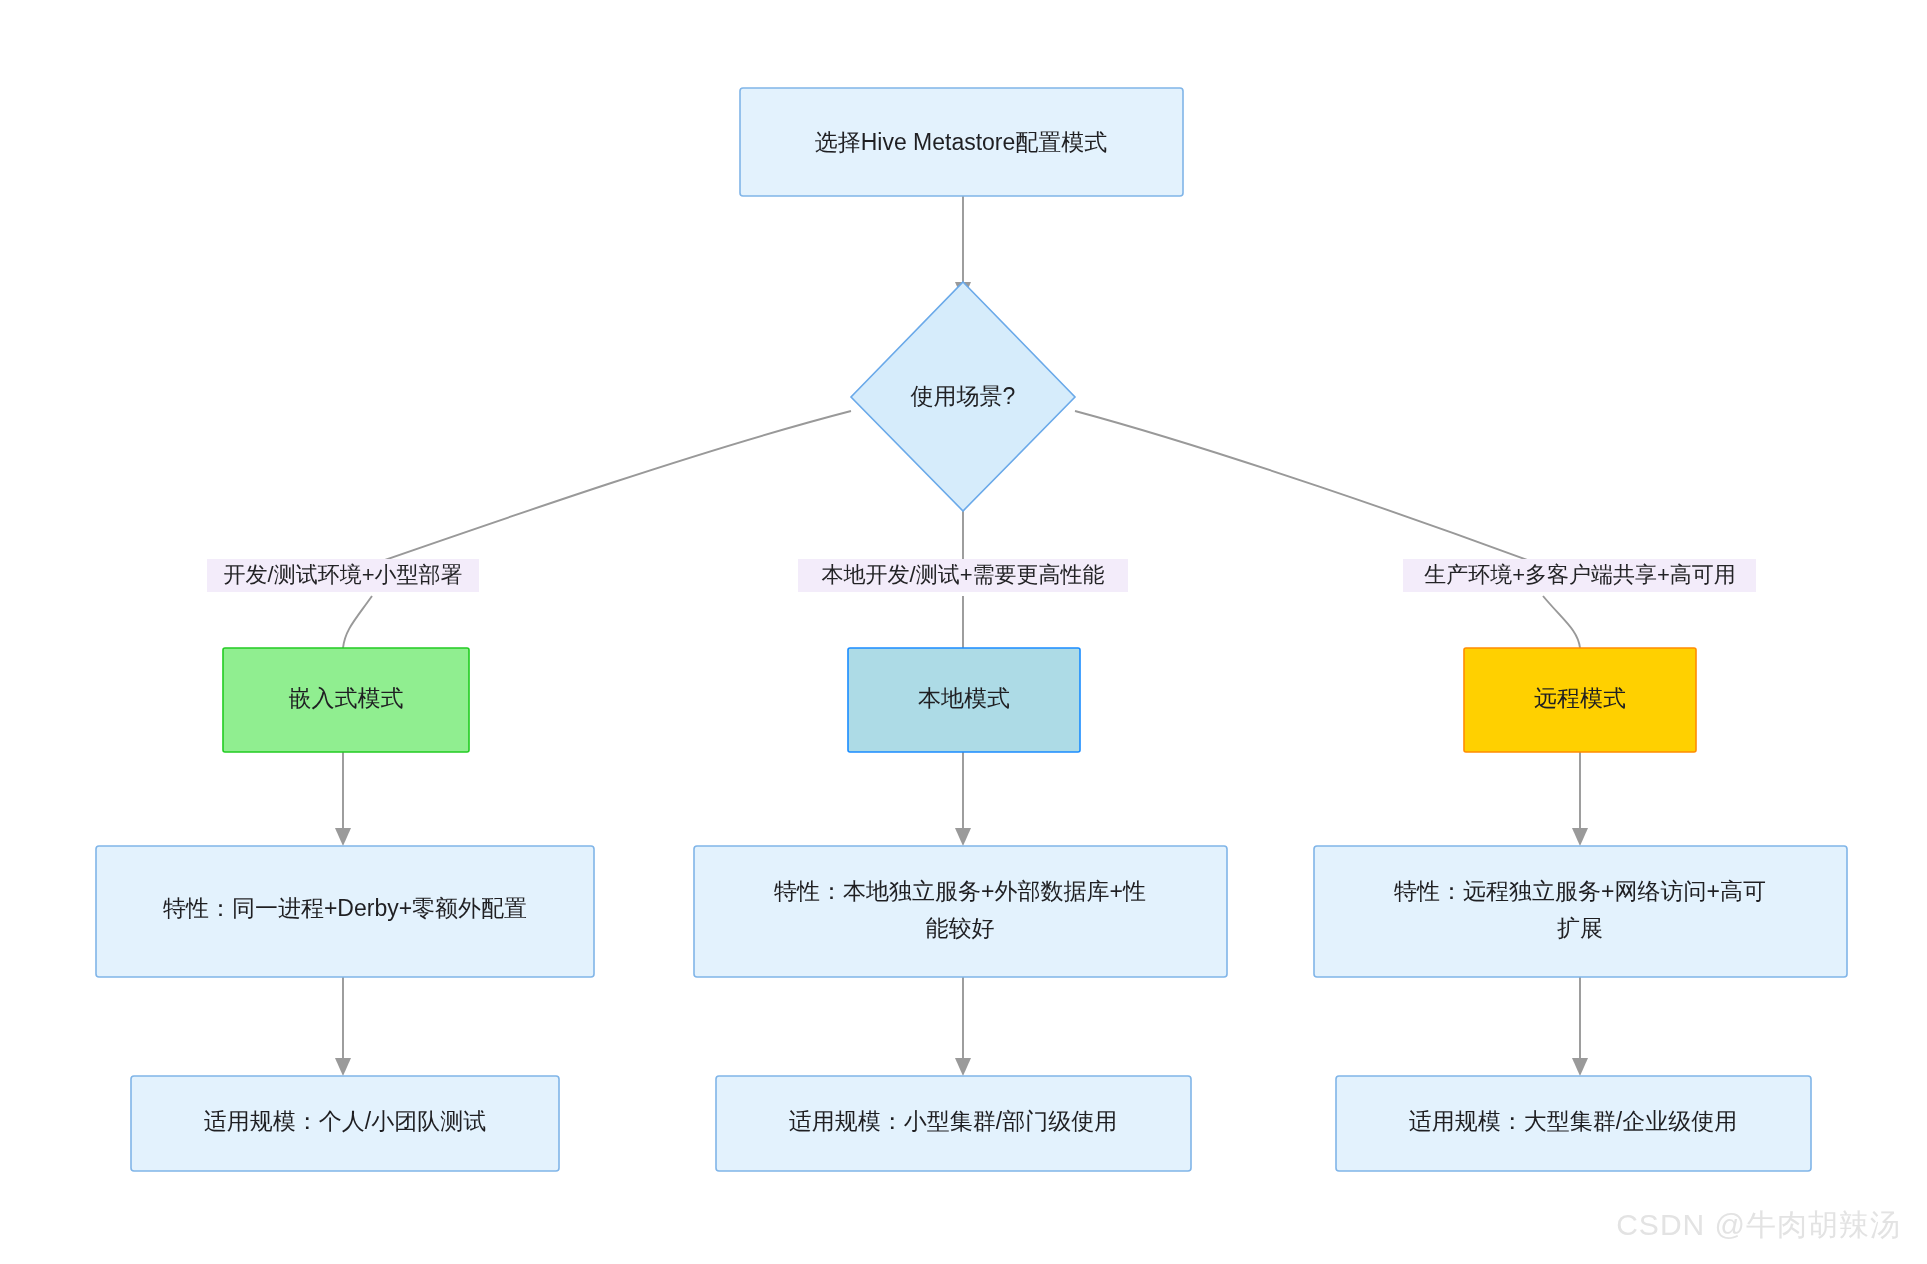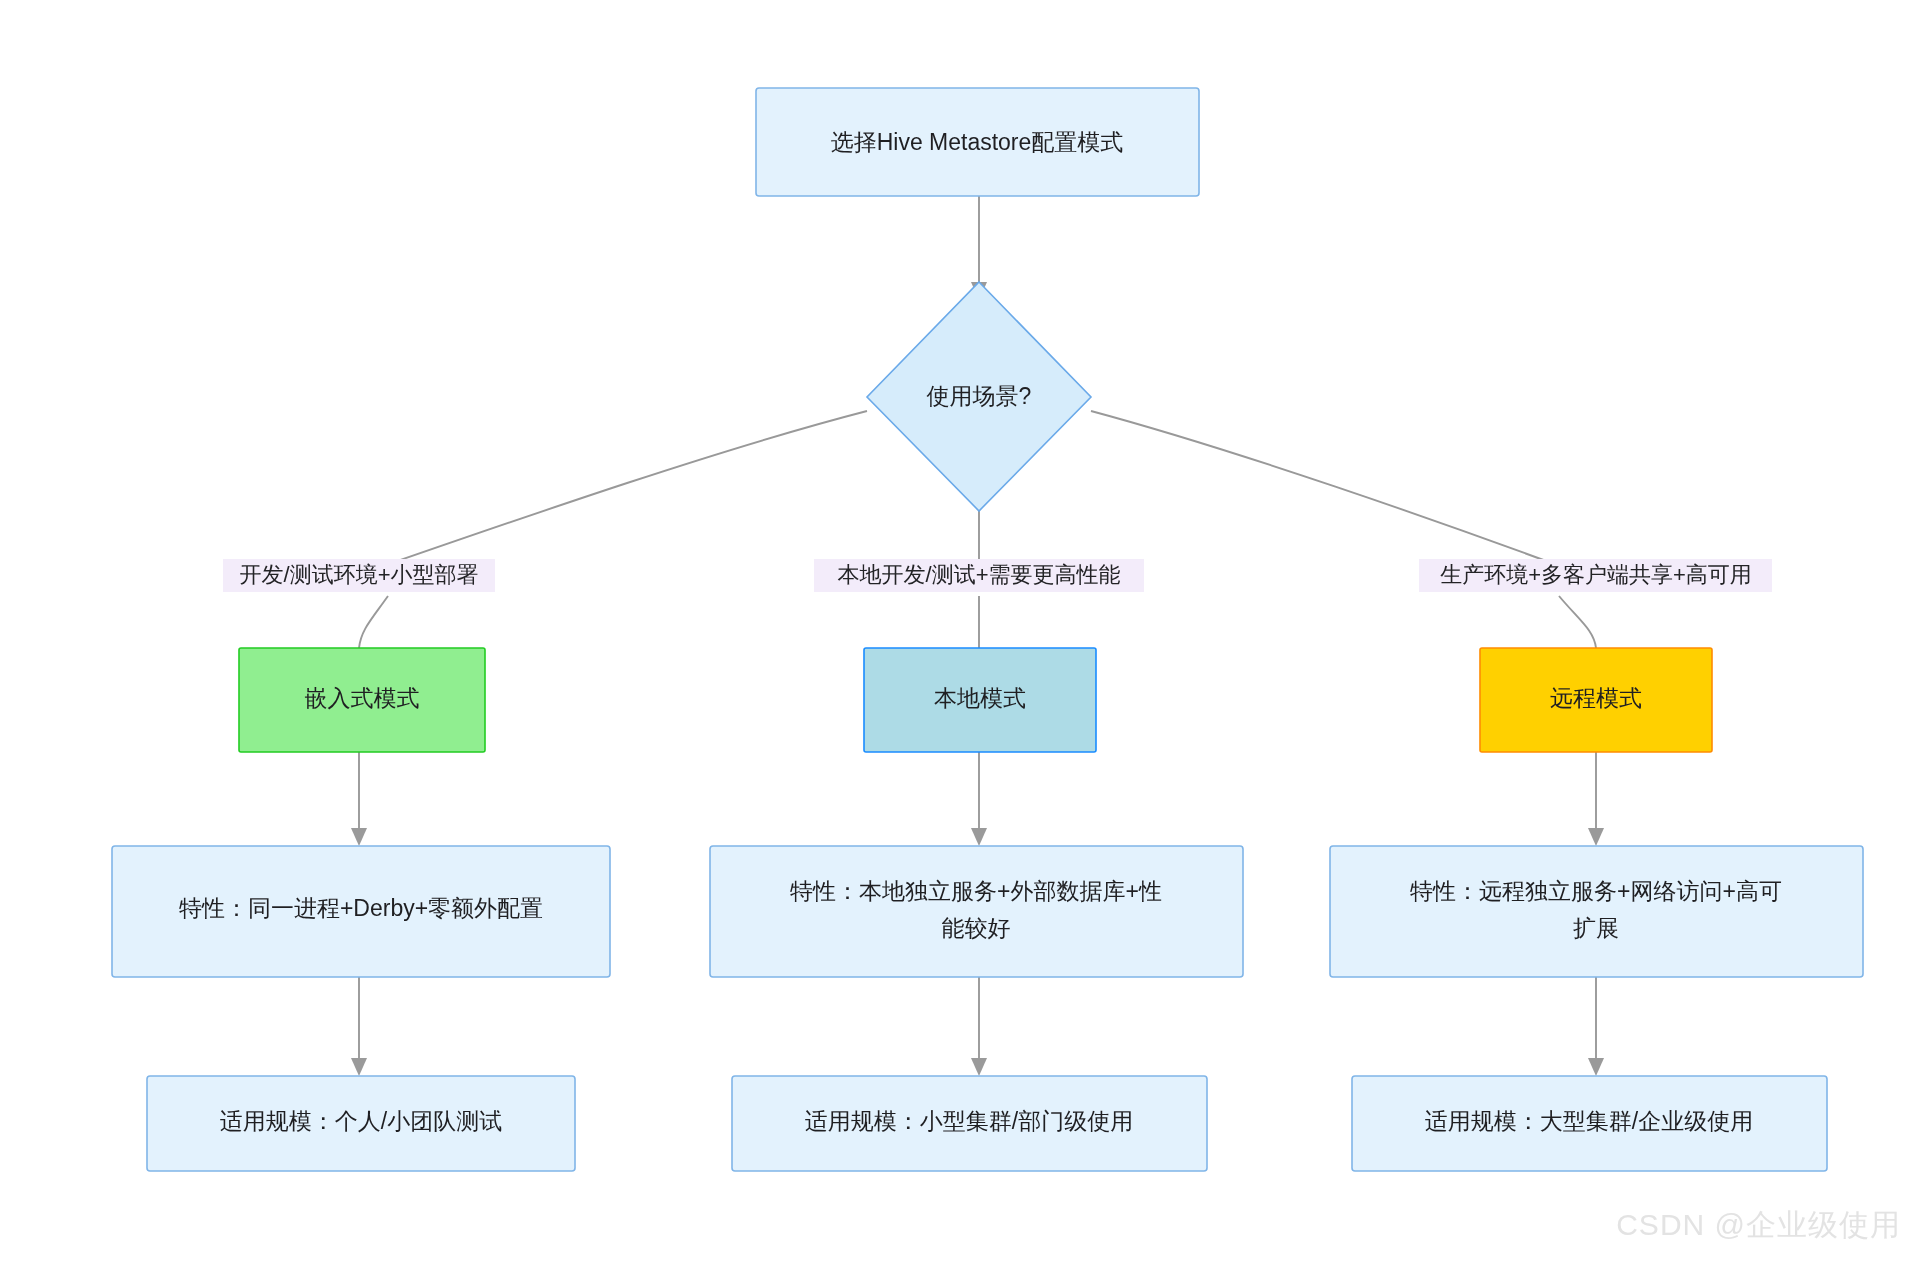--- a/index.html
+++ b/index.html
@@ -10,21 +10,20 @@
   body {
     width: 1927px;
     height: 1264px;
     position: relative;
     overflow: hidden;
     font-family: "Liberation Sans", "DejaVu Sans", sans-serif;
   }
   #diagram-root {
     position: absolute;
     inset: 0;
-    margin-left: 16px;
   }
   svg.flow {
     display: block;
     width: 1927px;
     height: 1264px;
   }
   .node-rect {
     stroke-width: 1.6;
   }
   .node-label {
@@ -178,14 +177,14 @@
       <text class="node-label" x="953" y="1123">适用规模：小型集群/部门级使用</text>
     </g>
 
     <g>
       <rect class="node-rect" x="1336" y="1076" width="475" height="95" rx="3" ry="3" fill="#e3f2fd" stroke="#80b5e8"></rect>
       <text class="node-label" x="1573" y="1123">适用规模：大型集群/企业级使用</text>
     </g>
 
   </svg>
 
-  <div class="watermark">CSDN @企业级使用</div>
+  <div class="watermark">CSDN @牛肉胡辣汤</div>
 </div>
 
 </body></html>

